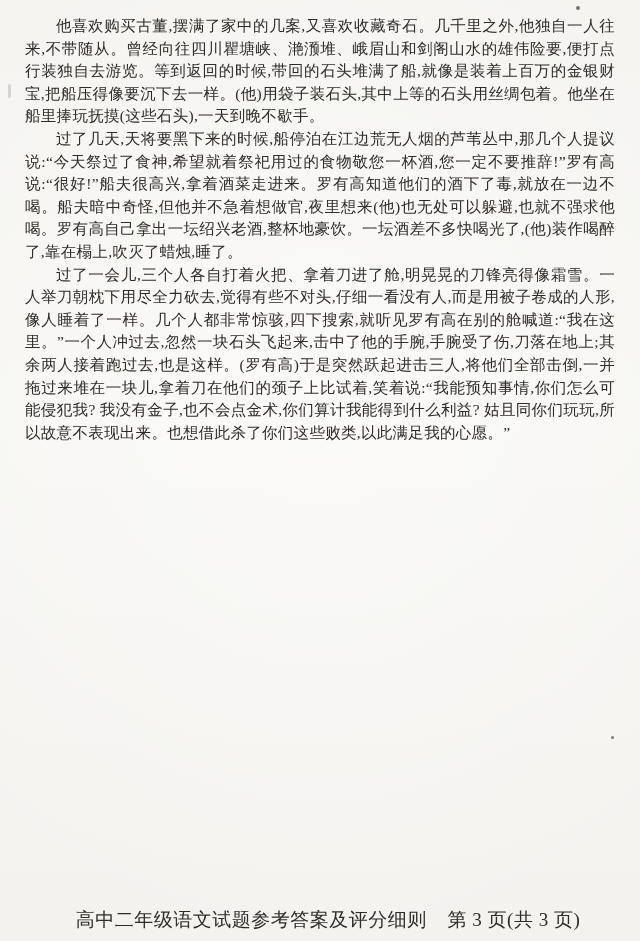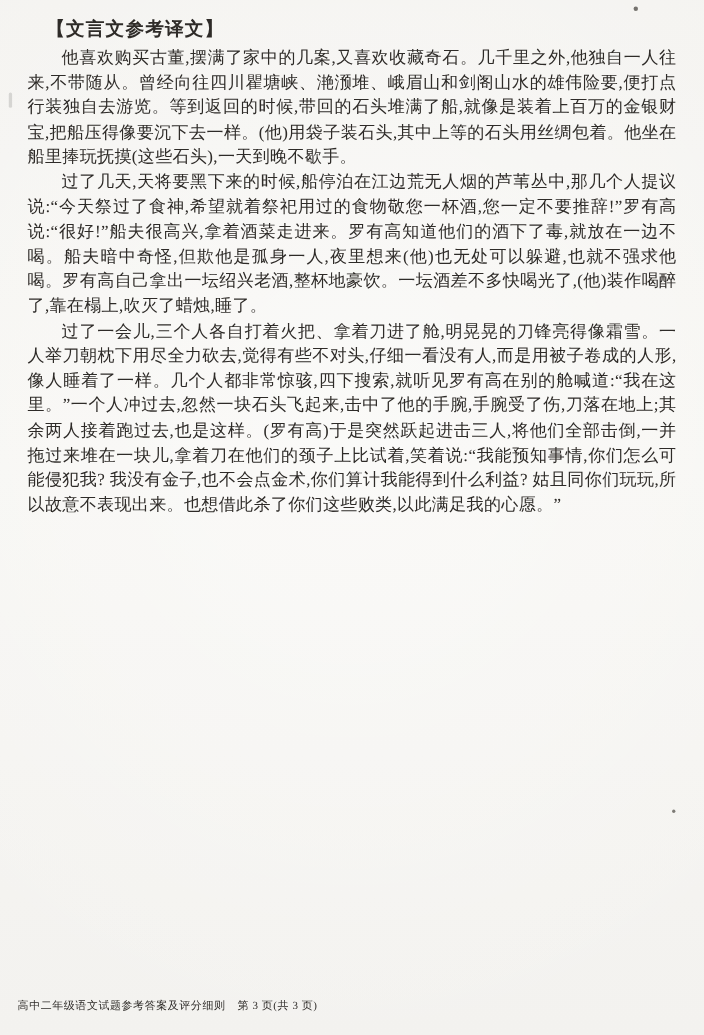--- a/index.html
+++ b/index.html
@@ -44,22 +44,22 @@
     line-height: 22.6px;
     text-align: justify;
     text-indent: 2em;
     letter-spacing: 0.3px;
   }
   .footer {
     position: absolute;
     top: 907px;
     left: 16px;
     right: 0;
-    text-align: left;
-    font-size: 10px;
+    text-align: center;
+    font-size: 19px;
     letter-spacing: 0.5px;
     white-space: nowrap;
   }
   .footer .page-info {
     margin-left: 1.1em;
   }
   .speck {
     position: absolute;
     background: #4a4742;
     border-radius: 50%;
@@ -67,25 +67,24 @@
   .speck-1 { left: 576px; top: 6px; width: 4px; height: 4px; opacity: 0.75; }
   .speck-2 { left: 611px; top: 736px; width: 3px; height: 3px; opacity: 0.7; }
   .speck-3 { left: 8px; top: 84px; width: 3px; height: 14px; border-radius: 2px; opacity: 0.18; }
 </style>
 </head>
 <body>
 
 <div class="page">
 
   <div class="content">
-    <div class="doc-title">【文言文参考译文】</div>
 
     <div class="body-text">
       <p>他喜欢购买古董,摆满了家中的几案,又喜欢收藏奇石。几千里之外,他独自一人往来,不带随从。曾经向往四川瞿塘峡、滟滪堆、峨眉山和剑阁山水的雄伟险要,便打点行装独自去游览。等到返回的时候,带回的石头堆满了船,就像是装着上百万的金银财宝,把船压得像要沉下去一样。(他)用袋子装石头,其中上等的石头用丝绸包着。他坐在船里捧玩抚摸(这些石头),一天到晚不歇手。</p>
-      <p>过了几天,天将要黑下来的时候,船停泊在江边荒无人烟的芦苇丛中,那几个人提议说:“今天祭过了食神,希望就着祭祀用过的食物敬您一杯酒,您一定不要推辞!”罗有高说:“很好!”船夫很高兴,拿着酒菜走进来。罗有高知道他们的酒下了毒,就放在一边不喝。船夫暗中奇怪,但欺他是孤身一人,夜里想来(他)也无处可以躲避,也就不强求他喝。罗有高自己拿出一坛绍兴老酒,整杯地豪饮。一坛酒差不多快喝光了,(他)装作喝醉了,靠在榻上,吹灭了蜡烛,睡了。</p>
+      <p>过了几天,天将要黑下来的时候,船停泊在江边荒无人烟的芦苇丛中,那几个人提议说:“今天祭过了食神,希望就着祭祀用过的食物敬您一杯酒,您一定不要推辞!”罗有高说:“很好!”船夫很高兴,拿着酒菜走进来。罗有高知道他们的酒下了毒,就放在一边不喝。船夫暗中奇怪,但他并不急着想做官,夜里想来(他)也无处可以躲避,也就不强求他喝。罗有高自己拿出一坛绍兴老酒,整杯地豪饮。一坛酒差不多快喝光了,(他)装作喝醉了,靠在榻上,吹灭了蜡烛,睡了。</p>
       <p>过了一会儿,三个人各自打着火把、拿着刀进了舱,明晃晃的刀锋亮得像霜雪。一人举刀朝枕下用尽全力砍去,觉得有些不对头,仔细一看没有人,而是用被子卷成的人形,像人睡着了一样。几个人都非常惊骇,四下搜索,就听见罗有高在别的舱喊道:“我在这里。”一个人冲过去,忽然一块石头飞起来,击中了他的手腕,手腕受了伤,刀落在地上;其余两人接着跑过去,也是这样。(罗有高)于是突然跃起进击三人,将他们全部击倒,一并拖过来堆在一块儿,拿着刀在他们的颈子上比试着,笑着说:“我能预知事情,你们怎么可能侵犯我? 我没有金子,也不会点金术,你们算计我能得到什么利益? 姑且同你们玩玩,所以故意不表现出来。也想借此杀了你们这些败类,以此满足我的心愿。”</p>
     </div>
   </div>
 
   <div class="footer">
     <span>高中二年级语文试题参考答案及评分细则</span><span class="page-info">第 3 页(共 3 页)</span>
   </div>
 
   <div class="speck speck-1"></div>
   <div class="speck speck-2"></div>

